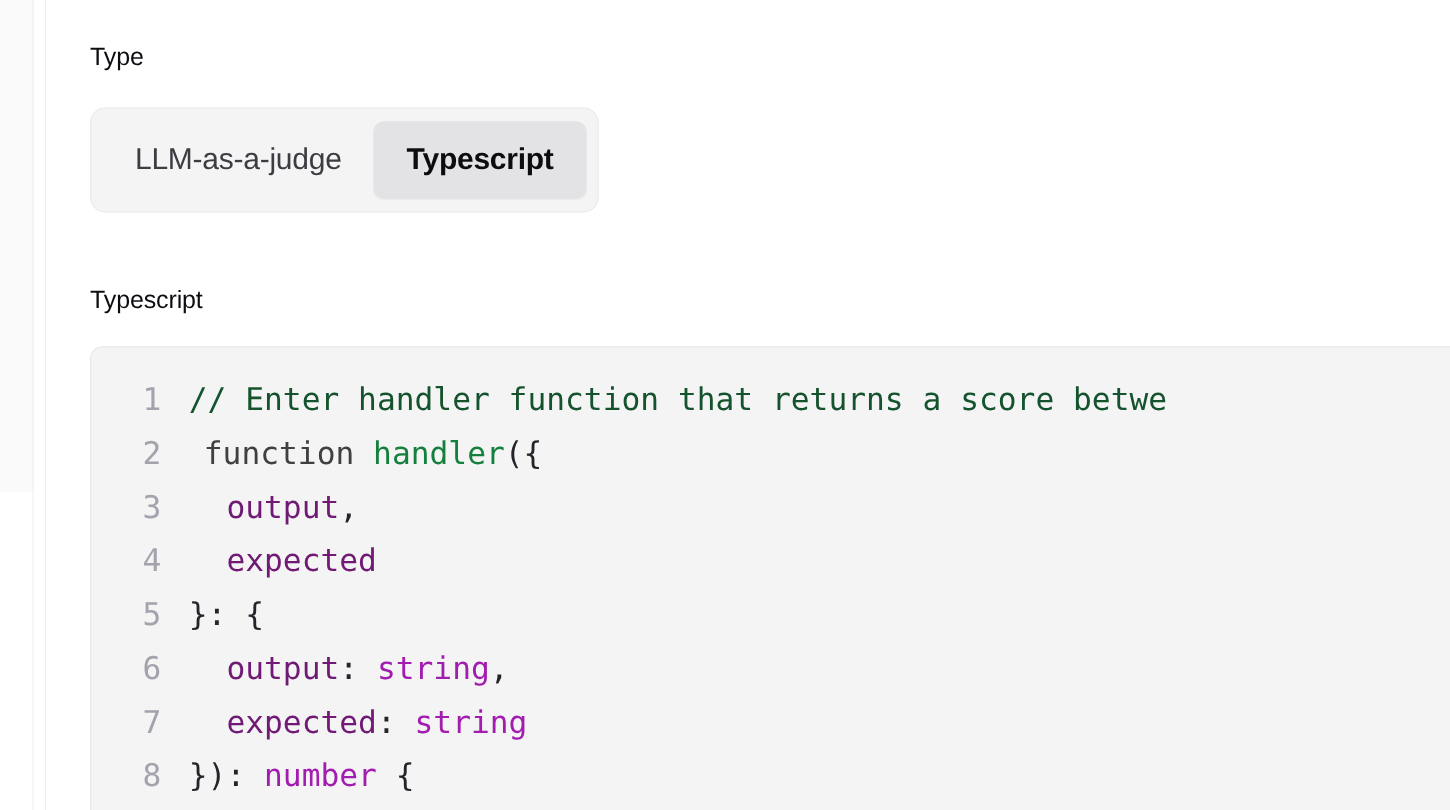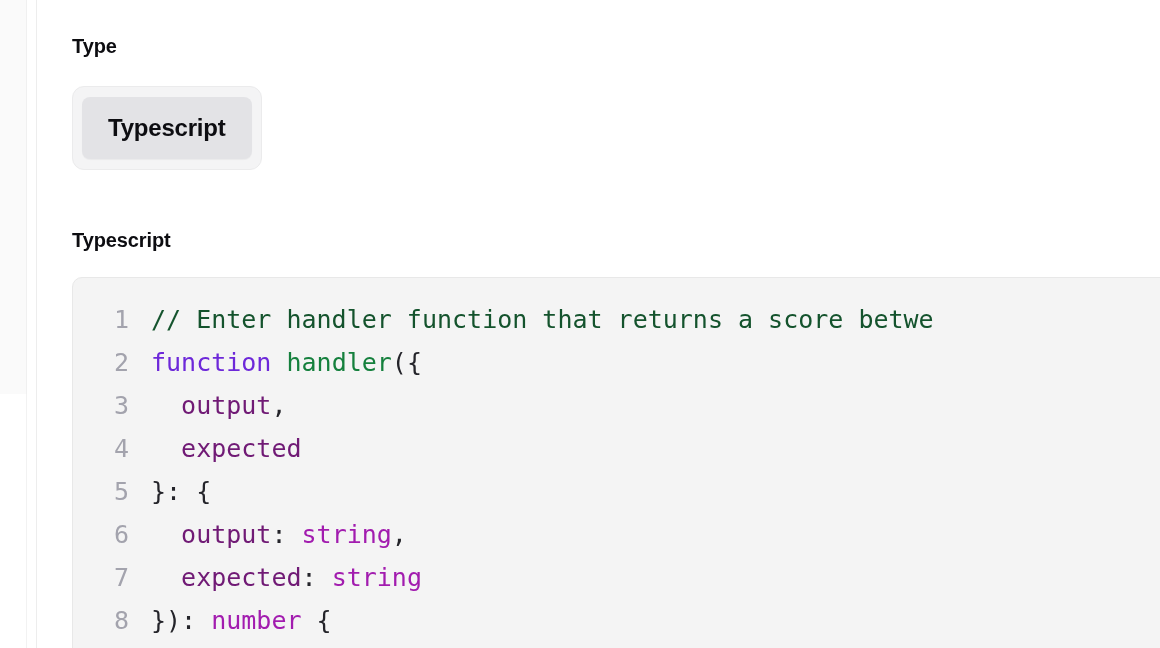--- a/index.html
+++ b/index.html
@@ -68,21 +68,21 @@
     bottom: 0;
     background: #ffffff;
     overflow: hidden;
   }
 
   .field-label {
     position: absolute;
     left: 35px;
     color: #0d0d11;
     font-size: 20px;
-    font-weight: 700;
+    font-weight: 400;
     letter-spacing: -0.1px;
     white-space: nowrap;
   }
   .field-label.type-label   { top: 35px; }
   .field-label.code-label   { top: 229px; }
 
   
   .segmented {
     position: absolute;
     left: 35px;
@@ -151,21 +151,21 @@
     display: inline-block;
     width: 78px;
     text-align: right;
     color: #a3a3ad;
     padding-right: 22px;
     box-sizing: border-box;
     user-select: none;
   }
   .tok { white-space: pre; }
   .t-comment { color: #14532d; }
-  .t-keyword { color: #6d28d9; }
+  .t-keyword { color: #404040; margin-left: 12px; }
   .t-func    { color: #15803d; }
   .t-param   { color: #701a75; }
   .t-type    { color: #a21caf; }
   .t-punct   { color: #24242a; }
   .t-plain   { color: #24242a; }
 </style>
 </head>
 <body>
 
 <div id="root">
@@ -173,20 +173,21 @@
   <div class="left-rail"></div>
   <div class="left-rail-bottom"></div>
   <div class="gap-fill"></div>
   <div class="rail-divider"></div>
 
   <div class="content">
 
     <div class="field-label type-label">Type</div>
 
     <div class="segmented">
+      <button class="seg-btn">LLM-as-a-judge</button>
       <button class="seg-btn active">Typescript</button>
     </div>
 
     <div class="field-label code-label">Typescript</div>
 
     <div class="code-panel">
       <div class="code-lines" id="code-lines"><div class="code-row"><span class="ln">1</span><span class="tok t-comment">// Enter handler function that returns a score betwe</span></div><div class="code-row"><span class="ln">2</span><span class="tok t-keyword">function</span><span class="tok t-plain"> </span><span class="tok t-func">handler</span><span class="tok t-punct">({</span></div><div class="code-row"><span class="ln">3</span><span class="tok t-plain">  </span><span class="tok t-param">output</span><span class="tok t-punct">,</span></div><div class="code-row"><span class="ln">4</span><span class="tok t-plain">  </span><span class="tok t-param">expected</span></div><div class="code-row"><span class="ln">5</span><span class="tok t-punct">}: {</span></div><div class="code-row"><span class="ln">6</span><span class="tok t-plain">  </span><span class="tok t-param">output</span><span class="tok t-punct">: </span><span class="tok t-type">string</span><span class="tok t-punct">,</span></div><div class="code-row"><span class="ln">7</span><span class="tok t-plain">  </span><span class="tok t-param">expected</span><span class="tok t-punct">: </span><span class="tok t-type">string</span></div><div class="code-row"><span class="ln">8</span><span class="tok t-punct">}): </span><span class="tok t-type">number</span><span class="tok t-punct"> {</span></div></div>
     </div>
 
   </div>

